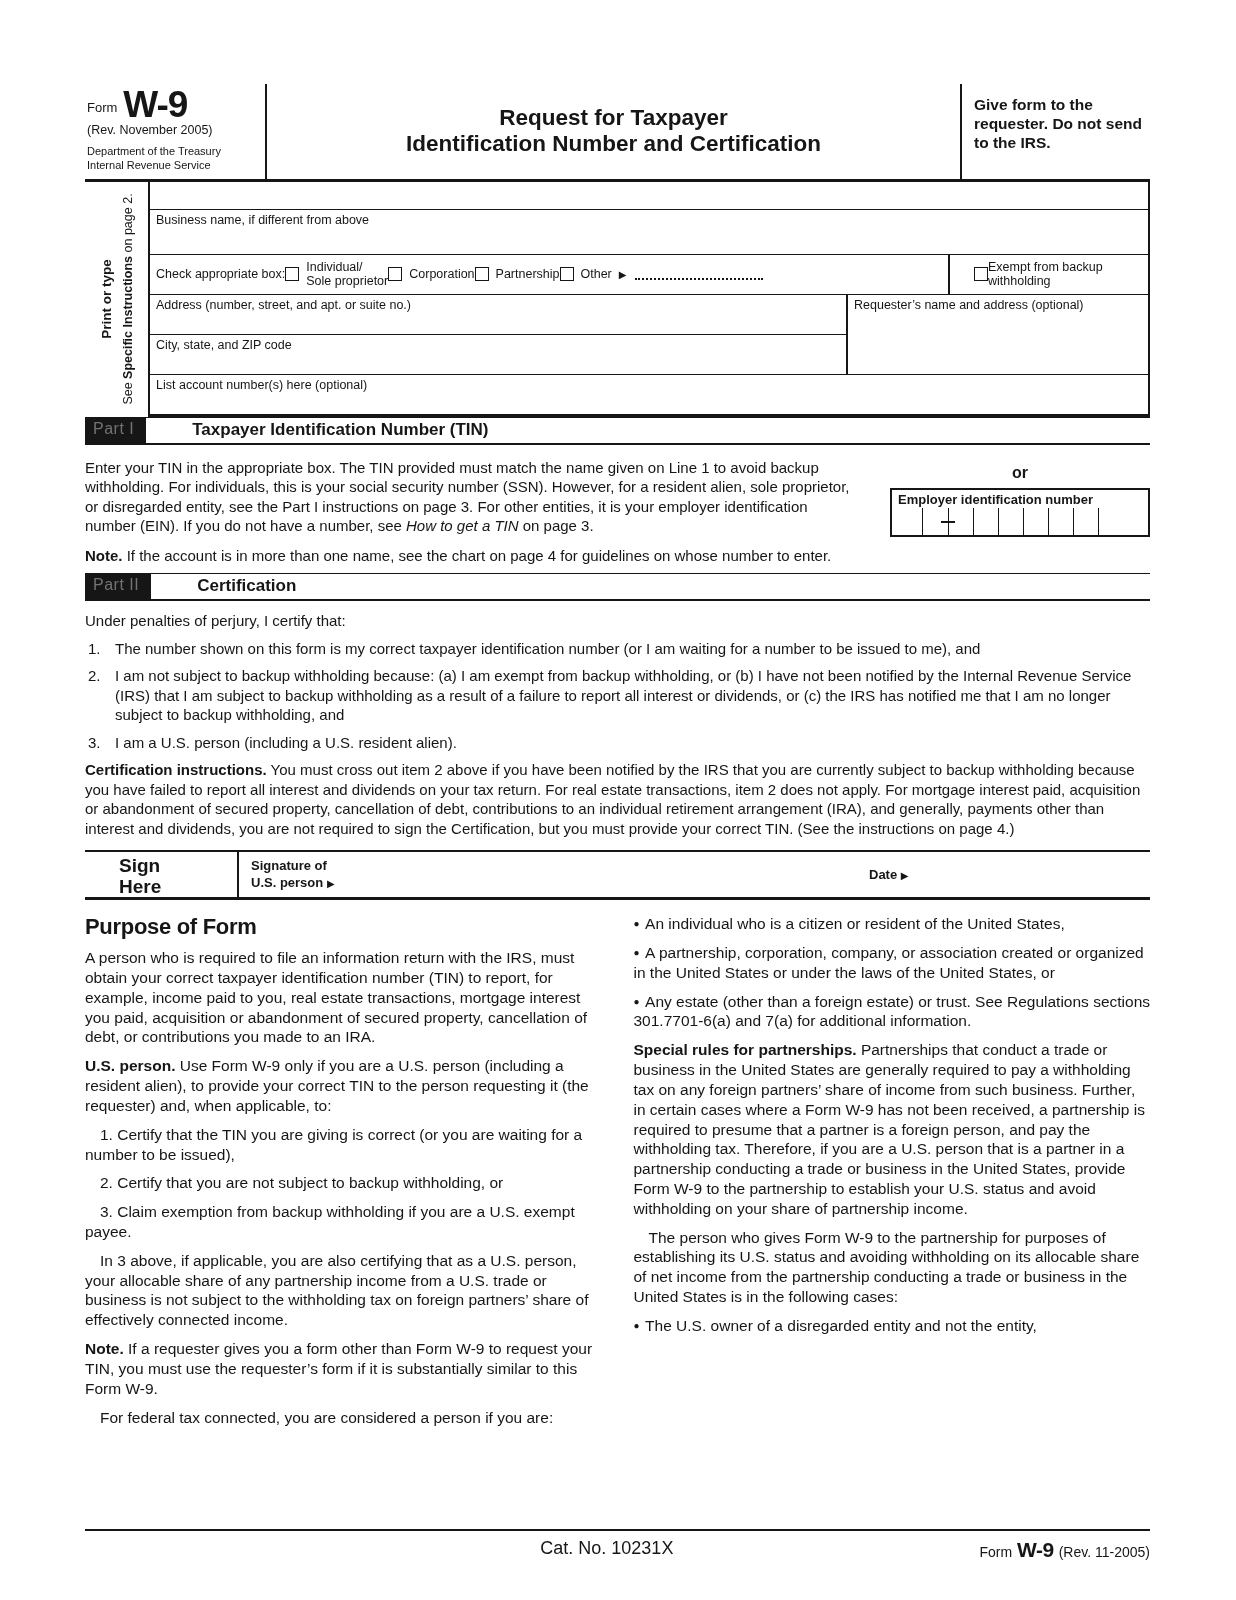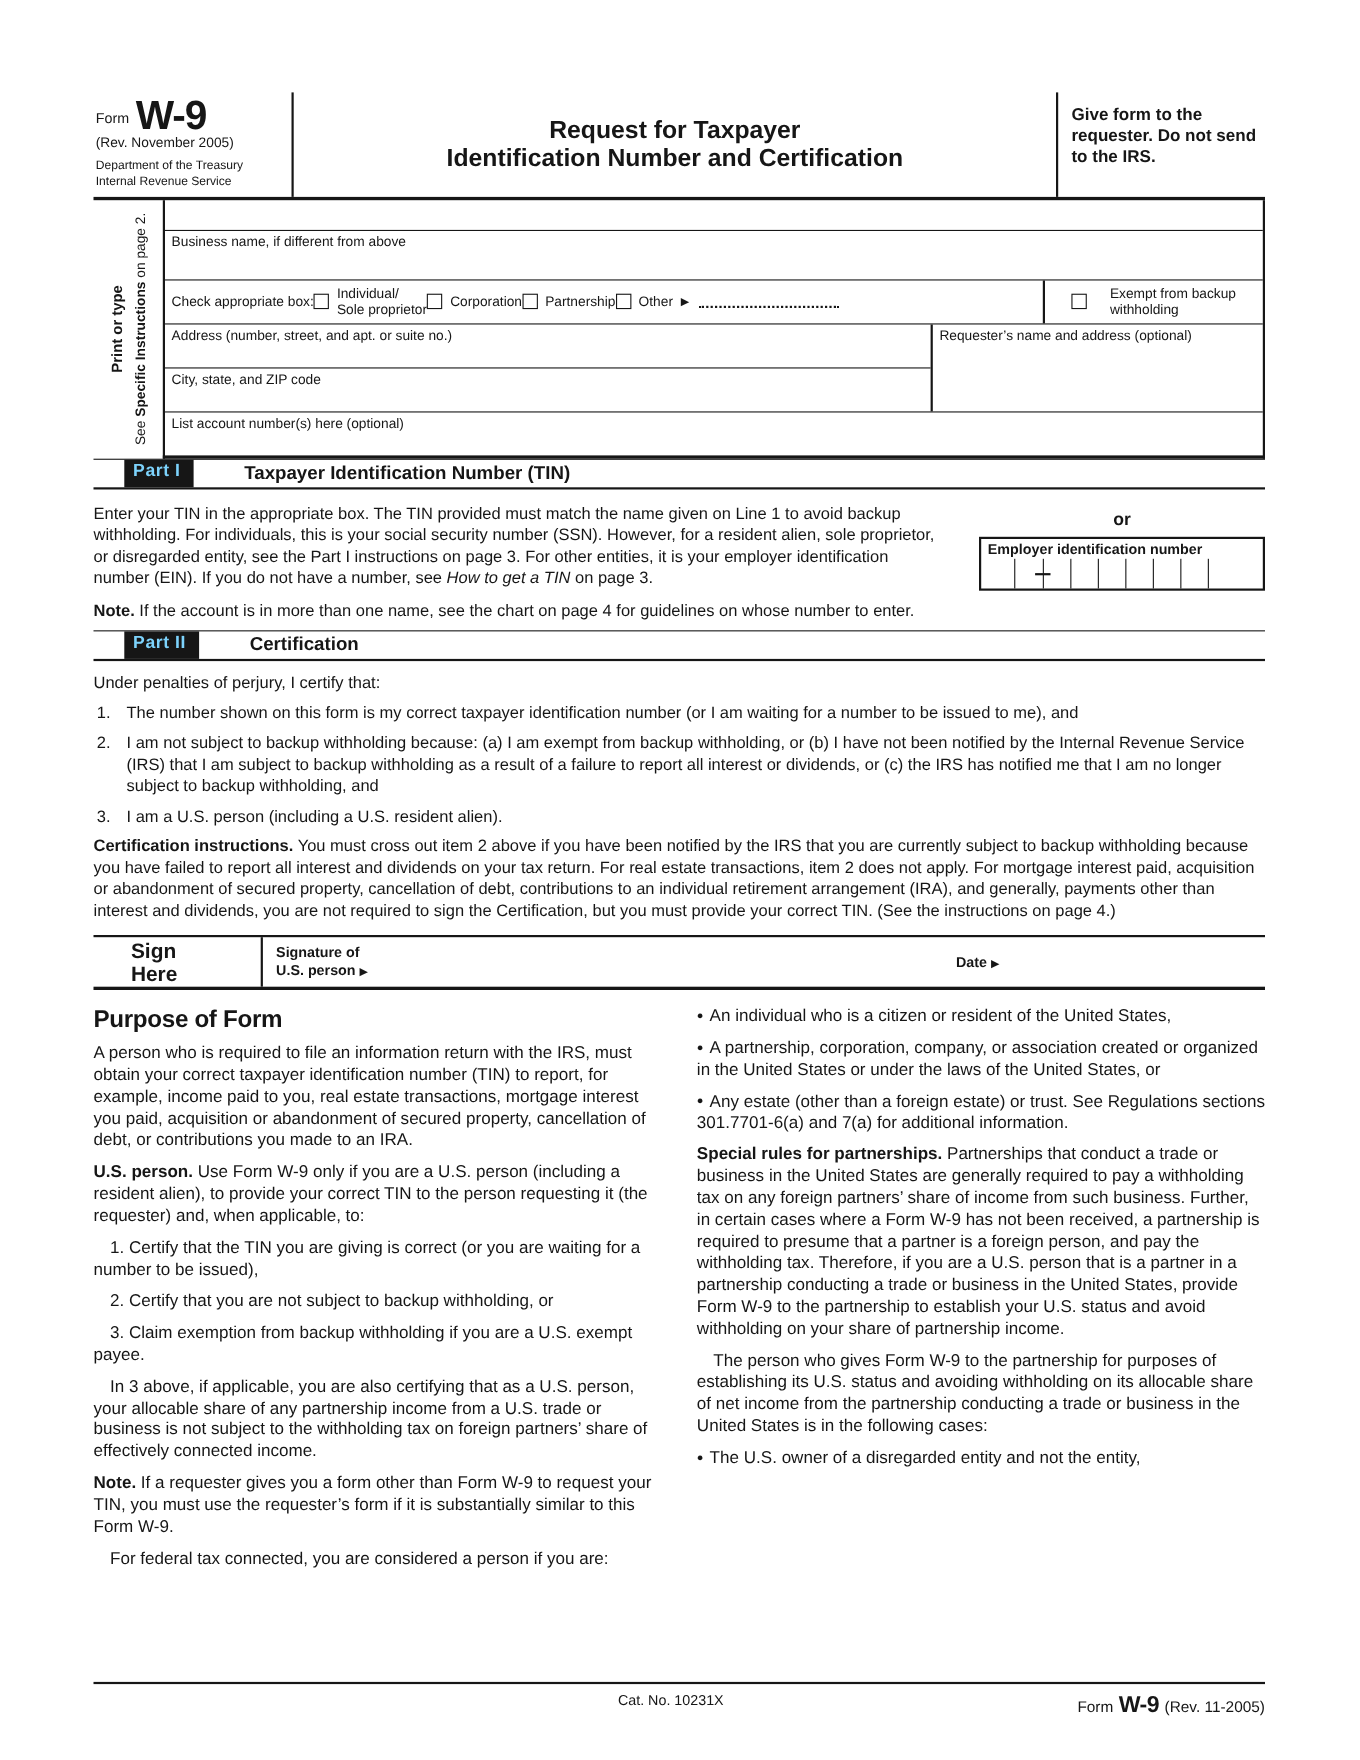--- a/index.html
+++ b/index.html
@@ -41,30 +41,30 @@
   .fblank-sm { height:22px; }
   
   .cbrow { display:flex; border-bottom:1.5px solid #161616; }
   .cbmain { flex:1; display:flex; align-items:center; padding:5px 4px 5px 6px; gap:0; }
   .cbrow-label { font-size:12.5px; white-space:nowrap; }
   .cbopt { display:flex; align-items:center; gap:7px; }
   .cbox { width:14px; height:14px; border:1.6px solid #161616; background:#fff; flex:none; }
   .cbtext { font-size:12.5px; line-height:1.15; }
   .dotted-line { width:128px; border-bottom:2.5px dotted #161616; height:12px; margin-left:2px; }
   .arrow { font-size:10px; }
-  .exempt-cell { width:200px; border-left:2px solid #161616; display:flex; align-items:center; gap:21px; padding:4px 4px 4px 24px; }
+  .exempt-cell { width:200px; border-left:2px solid #161616; display:flex; align-items:center; gap:0; padding:4px 4px 4px 24px; }
   
   .split { display:flex; border-bottom:1.5px solid #161616; }
   .split-left { flex:1; }
   .split-left .arow { border-bottom:1.5px solid #161616; }
   .split-left .arow:last-child { border-bottom:none; }
   .requester { width:302px; border-left:2px solid #161616; }
   
   .part-bar { display:flex; align-items:stretch; border-top:1.5px solid #161616; border-bottom:2.5px solid #161616; margin-top:0; }
-  .part-label { background:#161616; color:#7dd3fc; font-weight:bold; font-size:16px; padding:2px 12px 3px 8px; letter-spacing:0.5px;margin-left:28px; }
+  .part-label { background:#161616; color:#737373; font-weight:normal; font-size:16px; padding:2px 12px 3px 8px; letter-spacing:0.5px; }
   .part-title { font-weight:bold; font-size:17px; padding:2px 0 3px 46px; }
   
   .p1body { display:flex; padding-top:13px; padding-bottom:8px; }
   .p1text { flex:1; padding-right:40px; }
   .p1text p { font-size:15px; line-height:1.3; }
   .p1text .note { margin-top:10px; }
   .tin-col { width:260px; flex:none; }
   .tin-box { border:2px solid #161616; padding:2px 0 0 6px; }
   .tin-box-label { font-size:13px; font-weight:bold; }
   .tin-cells { display:flex; height:27px; margin-top:1px; align-items:stretch; }
@@ -89,21 +89,21 @@
   
   .cols { display:flex; gap:32px; padding-top:14px; }
   .col { flex:1; }
   .purpose-h { font-size:22px; font-weight:bold; margin-bottom:8px; letter-spacing:-0.3px; }
   .col p { font-size:15.5px; line-height:1.28; margin-bottom:9px; }
   .col p.ind { text-indent:15px; }
   .col p.bullet { position:relative; padding-left:0; }
   .col p.bullet::before { content:"\25CF\00a0\00a0"; font-size:10px; position:relative; top:-2px; }
   
   .footer { position:absolute; left:85px; right:86px; bottom:38px; border-top:2px solid #161616; padding-top:7px; display:flex; align-items:baseline; }
-  .foot-cat { font-size:13px; position:absolute; left:50%; transform:translateX(-58%); }
+  .foot-cat { font-size:18px; position:absolute; left:50%; transform:translateX(-58%); }
   .foot-right { margin-left:auto; font-size:14px; display:flex; align-items:baseline; gap:5px; }
   .foot-w9 { font-weight:bold; font-size:21px; letter-spacing:-0.5px; }
   b.lead { font-weight:bold; }
   i.it { font-style:italic; }
 </style>
 </head>
 <body>
 
 <div class="page">
 

